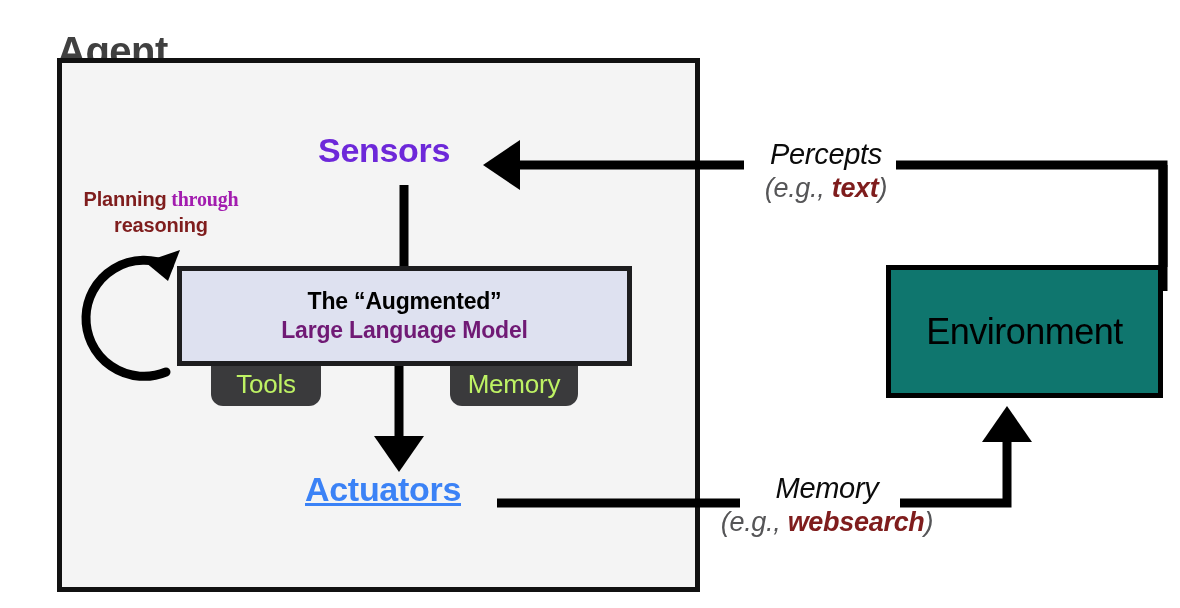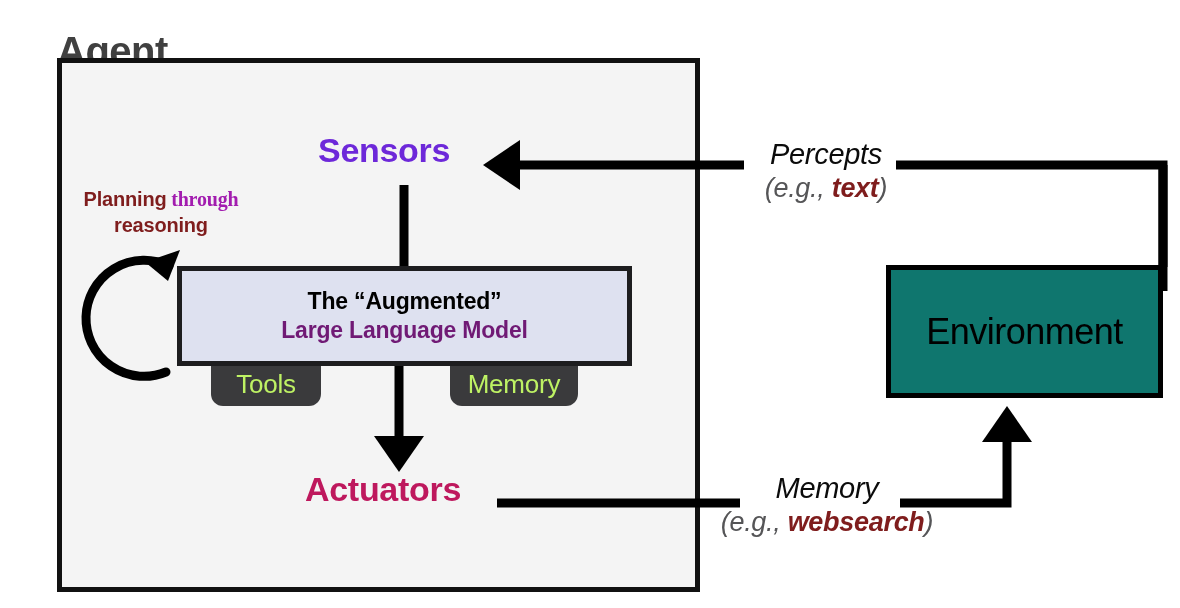--- a/index.html
+++ b/index.html
@@ -48,22 +48,23 @@
     font-weight: bold;
     color: #6d28d9;
     letter-spacing: -0.3px;
   }
   .actuators-label {
     position: absolute;
     left: 305px;
     top: 470px;
     font-size: 34px;
     font-weight: bold;
-    color: #be185d;
-    letter-spacing: -0.3px;
+    color: #3b82f6;
+    letter-spacing: -0.3px;
+    text-decoration: underline;
   }
 
   
   .llm-box {
     position: absolute;
     left: 177px;
     top: 266px;
     width: 455px;
     height: 100px;
     background: #dee1f0;

